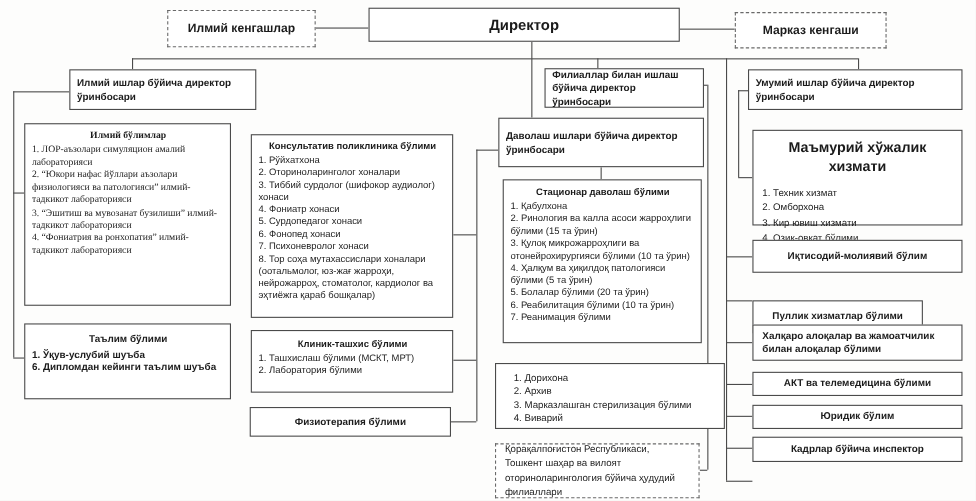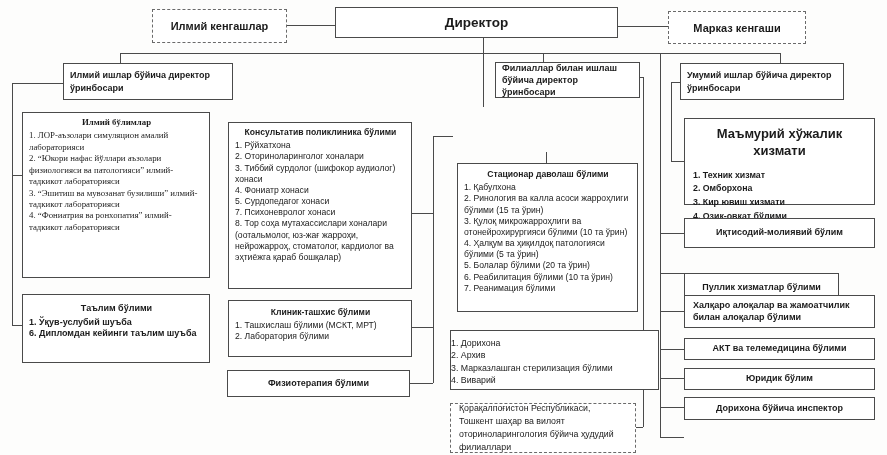--- a/index.html
+++ b/index.html
@@ -14,21 +14,21 @@
   .bold{font-weight:bold;}
   .director{font-size:13.5px;font-weight:bold;}
   .council{font-size:11px;font-weight:bold;}
   .deputy{font-size:9px;font-weight:bold;line-height:1.35;padding:2px 6px;}
   .ltitle{font-weight:bold;text-align:center;margin-bottom:2px;}
   .list{padding:4px 5px 3px 6px;font-size:8.6px;line-height:1.3;}
   .list .item{margin:0;}
   .serif{font-family:"Liberation Serif",serif;font-size:8.8px;}
   .unit{font-size:9px;font-weight:bold;line-height:1.3;padding:1px 8px;}
   .regional{font-size:8.8px;line-height:1.5;padding:2px 8px;}
-  .admin-items{margin-top:9px;font-weight:bold;}
+  .admin-items{margin-top:9px;}
   .admin-items .item{line-height:1.55;}
 </style>
 </head>
 <body>
 
 <div id="stage">
 
   <i class="hl" style="left:287px;top:25px;width:48px"></i>
   <i class="hl" style="left:618px;top:26px;width:50px"></i>
   <i class="hl" style="left:120px;top:53px;width:660px"></i>
@@ -96,62 +96,66 @@
     <div class="item">6. Дипломдан кейинги таълим шуъба</div>
   </div>
 
   <div class="box list" style="left:228px;top:122px;width:184px;height:167px">
     <div class="ltitle">Консультатив поликлиника бўлими</div>
     <div class="item">1. Рўйхатхона</div>
     <div class="item">2. Оториноларинголог хоналари</div>
     <div class="item">3. Тиббий сурдолог (шифокор аудиолог) хонаси</div>
     <div class="item">4. Фониатр хонаси</div>
     <div class="item">5. Сурдопедагог хонаси</div>
+    <div class="item">6. Фонопед хонаси</div>
     <div class="item">7. Психоневролог хонаси</div>
     <div class="item">8. Тор соҳа мутахассислари хоналари (оотальмолог, юз-жағ жарроҳи, нейрожарроҳ, стоматолог, кардиолог ва эҳтиёжга қараб бошқалар)</div>
   </div>
 
   <div class="box list" style="left:228px;top:300px;width:184px;height:57px;padding-top:6px">
     <div class="ltitle">Клиник-ташхис бўлими</div>
     <div class="item">1. Ташхислаш бўлими (МСКТ, МРТ)</div>
     <div class="item">2. Лаборатория бўлими</div>
   </div>
 
   <div class="box cc unit" style="left:227px;top:370px;width:183px;height:27px">
     <span>Физиотерапия бўлими</span>
   </div>
 
   <div class="box cc deputy" style="left:495px;top:62px;width:145px;height:36px">
     <span>Филиаллар билан ишлаш бўйича директор ўринбосари</span>
   </div>
 
+  <div class="box cc deputy" style="left:453px;top:107px;width:187px;height:45px">
+    <span>Даволаш ишлари бўйича директор ўринбосари</span>
+  </div>
 
   <div class="box list" style="left:457px;top:163px;width:181px;height:149px;padding-top:5px">
     <div class="ltitle">Стационар даволаш бўлими</div>
     <div class="item">1. Қабулхона</div>
     <div class="item">2. Ринология ва калла асоси жарроҳлиги бўлими (15 та ўрин)</div>
     <div class="item">3. Қулоқ микрожарроҳлиги ва отонейрохирургияси бўлими (10 та ўрин)</div>
     <div class="item">4. Ҳалқум ва ҳиқилдоқ патологияси бўлими (5 та ўрин)</div>
     <div class="item">5. Болалар бўлими (20 та ўрин)</div>
     <div class="item">6. Реабилитация бўлими (10 та ўрин)</div>
     <div class="item">7. Реанимация бўлими</div>
   </div>
 
-  <div class="box list" style="left:450px;top:330px;width:209px;height:60px;font-size:8.8px;padding:6px 0;line-height:1.4">
+  <div class="box list" style="left:450px;top:330px;width:209px;height:60px;font-size:8.8px;padding:6px 16px;line-height:1.4">
     <div class="item">1. Дорихона</div>
     <div class="item">2. Архив</div>
     <div class="item">3. Марказлашган стерилизация бўлими</div>
     <div class="item">4. Виварий</div>
   </div>
 
   <div class="box dashed cc regional" style="left:450px;top:403px;width:186px;height:50px">
     <span>Қорақалпоғистон Республикаси, Тошкент шаҳар ва вилоят оториноларингология бўйича ҳудудий филиаллари</span>
   </div>
 
-  <div class="box cc deputy" style="left:680px;top:63px;width:164px;height:37px">
+  <div class="box cc deputy" style="left:680px;top:63px;width:195px;height:37px">
     <span>Умумий ишлар бўйича директор ўринбосари</span>
   </div>
 
   <div class="box list" style="left:684px;top:118px;width:191px;height:87px;font-size:8.8px;padding:7px 8px">
     <div class="ltitle" style="font-size:13px">Маъмурий хўжалик хизмати</div>
     <div class="admin-items">
       <div class="item">1. Техник хизмат</div>
       <div class="item">2. Омборхона</div>
       <div class="item">3. Кир ювиш хизмати</div>
       <div class="item">4. Озиқ-овқат бўлими</div>
@@ -167,16 +171,16 @@
   <div class="box cc unit" style="left:684px;top:295px;width:191px;height:33px">
     <span>Халқаро алоқалар ва жамоатчилик билан алоқалар бўлими</span>
   </div>
   <div class="box cc unit" style="left:684px;top:338px;width:191px;height:22px">
     <span>АКТ ва телемедицина бўлими</span>
   </div>
   <div class="box cc unit" style="left:684px;top:368px;width:191px;height:22px">
     <span>Юридик бўлим</span>
   </div>
   <div class="box cc unit" style="left:684px;top:397px;width:191px;height:23px">
-    <span>Дорихона бўйича инспектор</span>
+    <span>Кадрлар бўйича инспектор</span>
   </div>
 
 </div>
 
 </body></html>

